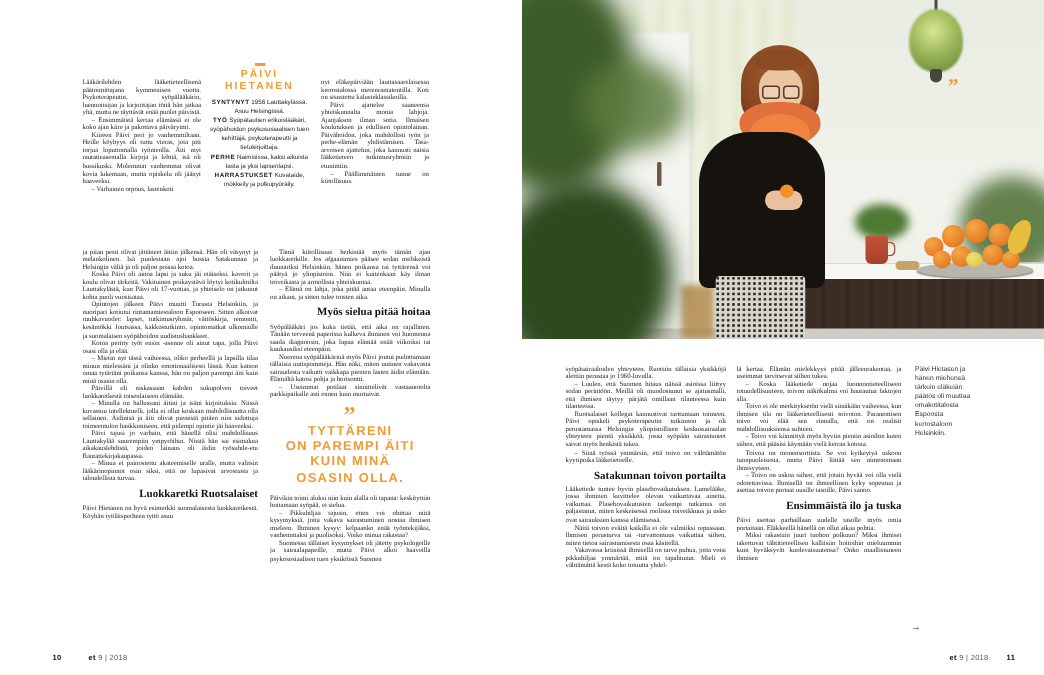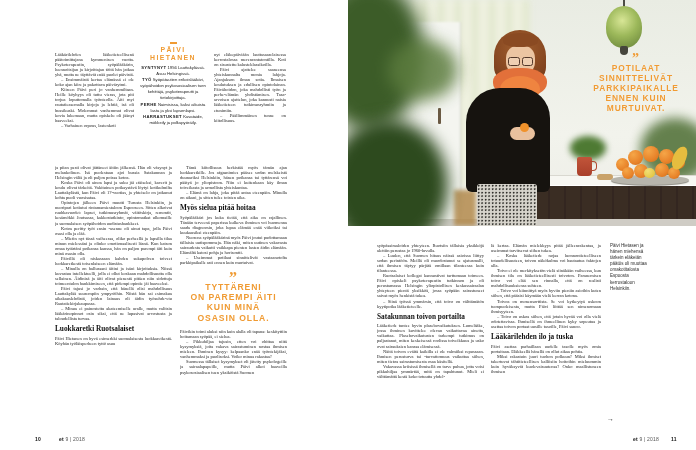--- a/index.html
+++ b/index.html
@@ -4,21 +4,21 @@
 <style>
   :root{ --accent:#F09B33; --ink:#1e1e1e; }
   html,body{margin:0;padding:0;}
   body{ background:#888; font-family:"Liberation Serif",serif; }
   #spread{ position:relative; width:696px; height:450px; background:#ffffff; overflow:hidden; margin:0 auto; }
 
   
   .bodycol{ position:absolute; font:4.5px/5.05px "Liberation Serif",serif; text-align:justify; color:var(--ink); overflow:hidden; hyphens:auto; }
   .paras p{ margin:0; text-indent:6px; }
   .paras.cont p:first-child{ text-indent:0; }
-  .subhead{ font:bold 7.3px/8.2px "Liberation Serif",serif; color:#101010; margin:4px 0 2.5px 0; text-align:left; }
+  .subhead{ font:bold 7.3px/8.2px "Liberation Serif",serif; color:#101010; margin:4px 0 2.5px 0; text-align:right; }
 
   
   .pullquote{ margin:7px 1px 6px 1px; text-align:center; }
   .pq-mark{ font:bold 16px/9px "Liberation Serif",serif; color:var(--accent); letter-spacing:1px; }
   .pq-lines div{ font:bold 8.6px/10.4px "Liberation Sans",sans-serif; color:var(--accent); letter-spacing:0.9px; }
 
   
   .infobox{ position:absolute; left:139px; top:42px; width:68px; text-align:center; }
   .ib-tick{ width:7px; height:1.6px; background:var(--accent); margin:0 auto 2.5px auto; }
   .ib-title{ font:bold 6.9px/7.8px "Liberation Sans",sans-serif; color:var(--accent); letter-spacing:1.4px; }
@@ -212,27 +212,20 @@
       <div class="orange" style="left:320px;top:167px;width:12px;height:12px;"></div>
       <div class="ph ph-lemon"></div>
       <div class="ph ph-banana"></div>
 
       <div class="ph ph-plant1 blob"></div>
       <div class="ph ph-plant2 blob"></div>
       <div class="ph ph-plant3 blob"></div>
 
       <div class="ph photo-quote">
         <div class="mark">”</div>
-        <div class="lines">
-            <div>POTILAAT</div>
-            <div>SINNITTELIVÄT</div>
-            <div>PARKKIPAIKALLE</div>
-            <div>ENNEN KUIN</div>
-            <div>MURTUIVAT.</div>
-          </div>
       </div>
     </div>
 
     <div class="bodycol" style="left:377px; top:243px; width:107px; height:180px;">
       <div class="paras cont">
           <p>syöpäsairaaloiden yhteyteen. Ruotsiin tällaisia yksikköjä alettiin perustaa jo 1960-luvulla.</p>
           <p>– Luulen, että Suomen hitaus näissä asioissa liittyy sodan perintöön. Meillä oli muodostunut se ajatusmalli, että ihmisen täytyy pärjätä omillaan tilanteessa kuin tilanteessa.</p>
           <p>Ruotsalaiset kollegat kannustivat tarttumaan toimeen. Päivi opiskeli psykoterapeutin tutkinnon ja oli perustamassa Helsingin yliopistollisen keskussairaalan yhteyteen pientä yksikköä, jossa syöpään sairastuneet saivat myös henkistä tukea.</p>
           <p>– Siinä työssä ymmärsin, että toivo on välttämätön kyytipoika lääketieteelle.</p>
         </div>
@@ -246,21 +239,21 @@
 
     <div class="bodycol" style="left:491px; top:243px; width:110px; height:180px;">
       <div class="paras cont">
           <p>lä kertaa. Elämän mielekkyys pitää jälleenrakentaa, ja useimmat tarvitsevat siihen tukea.</p>
           <p>– Koska lääketiede nojaa luonnontieteelliseen totuudellisuuteen, toivon näkökulma voi hautautua faktojen alla.</p>
           <p>Toivo ei ole merkityksetön vielä siinäkään vaiheessa, kun ihmisen tila on lääketieteellisesti toivoton. Paranemisen toivo voi elää sen rinnalla, että on realisti mahdollisuuksiensa suhteen.</p>
           <p>– Toivo voi kiinnittyä myös hyviin pieniin asioihin kuten siihen, että pääsisi käymään vielä kerran kotona.</p>
           <p>Toivoa on monensorttista. Se voi kytkeytyä uskoon tuonpuoleisesta, mutta Päivi liittää sen nimenomaan ihmisyyteen.</p>
           <p>– Toivo on uskoa siihen, että jotain hyvää voi olla vielä odotettavissa. Ihmisellä on ihmeellinen kyky sopeutua ja asettaa toivon portaat uusille tasoille, Päivi sanoo.</p>
         </div>
-      <div class="subhead">Lääkärilehden ilo ja tuska</div>
+      <div class="subhead">Ensimmäistä ilo ja tuska</div>
       <div class="paras cont">
           <p>Päivi asettaa parhaillaan uudelle tasolle myös omia portaitaan. Eläkkeellä hänellä on ollut aikaa pohtia.</p>
           <p>Miksi rakastuin juuri tuohon polkuun? Miksi ihmiset takertuvat tähtitieteellisen kalliisiin hoitoihin mieluummin kuin hyväksyvät kuolevaisuutensa? Onko maallistuneen ihmisen</p>
         </div>
     </div>
 
     <div class="caption">Päivi Hietasen ja hänen miehensä tärkein eläkeiän päätös oli muuttaa omakotitalosta Espoosta kerrostaloon Helsinkiin.</div>
 
     <div class="cont-arrow">→</div>
 

